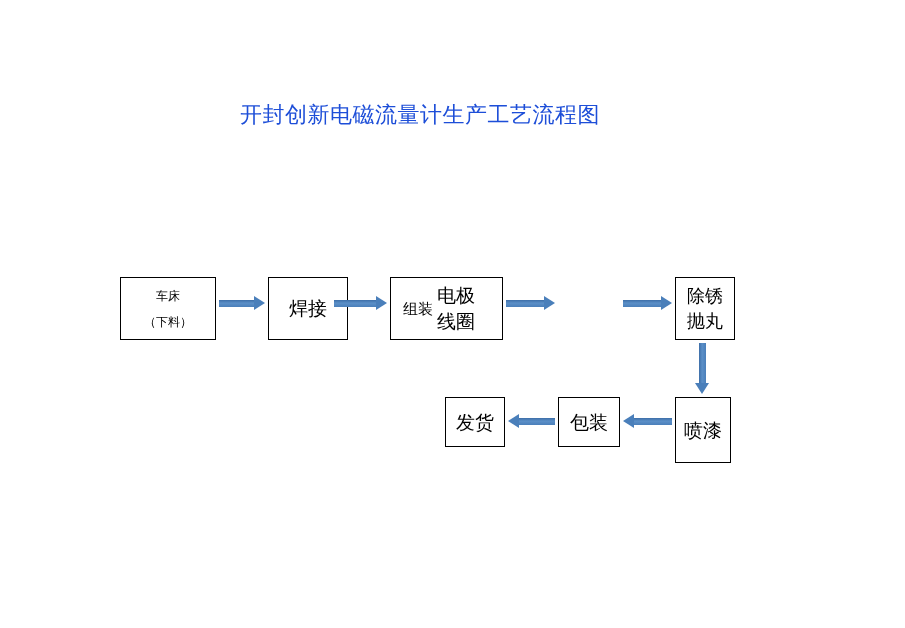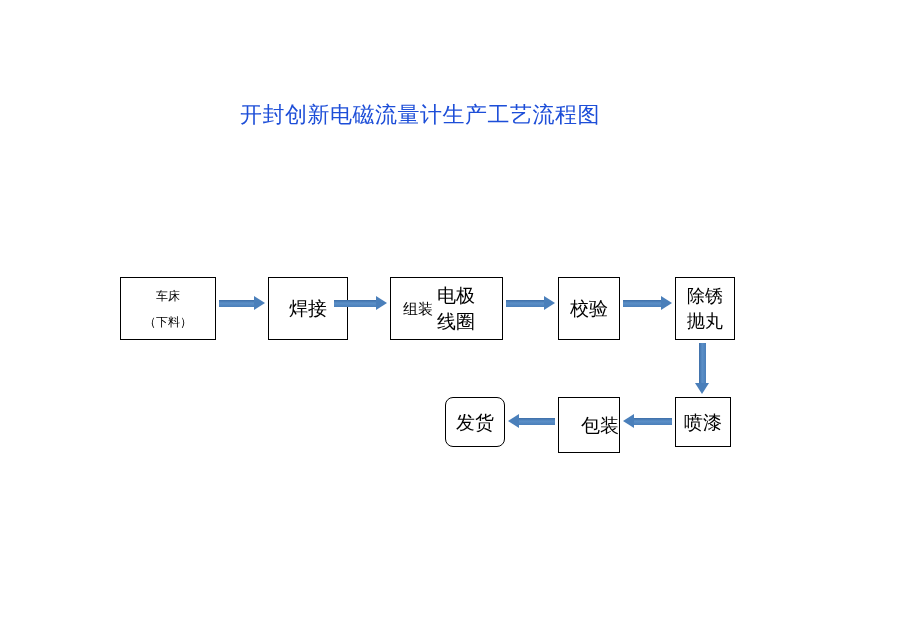--- a/index.html
+++ b/index.html
@@ -80,27 +80,27 @@
   }
 
   
   #node-verify { left: 558px; top: 277px; width: 62px; height: 63px; }
 
   
   #node-derust { left: 675px; top: 277px; width: 60px; height: 63px; }
   #node-derust .label { font-size: 18px; line-height: 25px; }
 
   
-  #node-paint { left: 675px; top: 397px; width: 56px; height: 50px; }
-
-  
-  #node-pack { left: 558px; top: 397px; width: 62px; height: 56px; justify-content: flex-end; }
-
-  
-  #node-ship { left: 445px; top: 397px; width: 60px; height: 50px; border-radius: 8px; }
+  #node-paint { left: 675px; top: 397px; width: 56px; height: 66px; }
+
+  
+  #node-pack { left: 558px; top: 397px; width: 62px; height: 50px; }
+
+  
+  #node-ship { left: 445px; top: 397px; width: 60px; height: 50px; }
 
   
   .arrow-h {
     position: absolute;
     height: 9px;
   }
   .arrow-h .shaft {
     position: absolute;
     left: 0; top: 1px;
     height: 7px;
@@ -192,23 +192,20 @@
     <span class="sub-left">组装</span>
     <span class="sub-right">电极
 线圈</span>
   </div>
 
   <div class="arrow-h right" id="arrow-3">
     <span class="shaft"></span>
     <span class="head"></span>
   </div>
 
-  <div class="node" id="node-verify">
-    <span class="label">校验</span>
-  </div>
 
   <div class="arrow-h right" id="arrow-4">
     <span class="shaft"></span>
     <span class="head"></span>
   </div>
 
   <div class="node" id="node-derust">
     <span class="label">除锈
 抛丸</span>
   </div>

